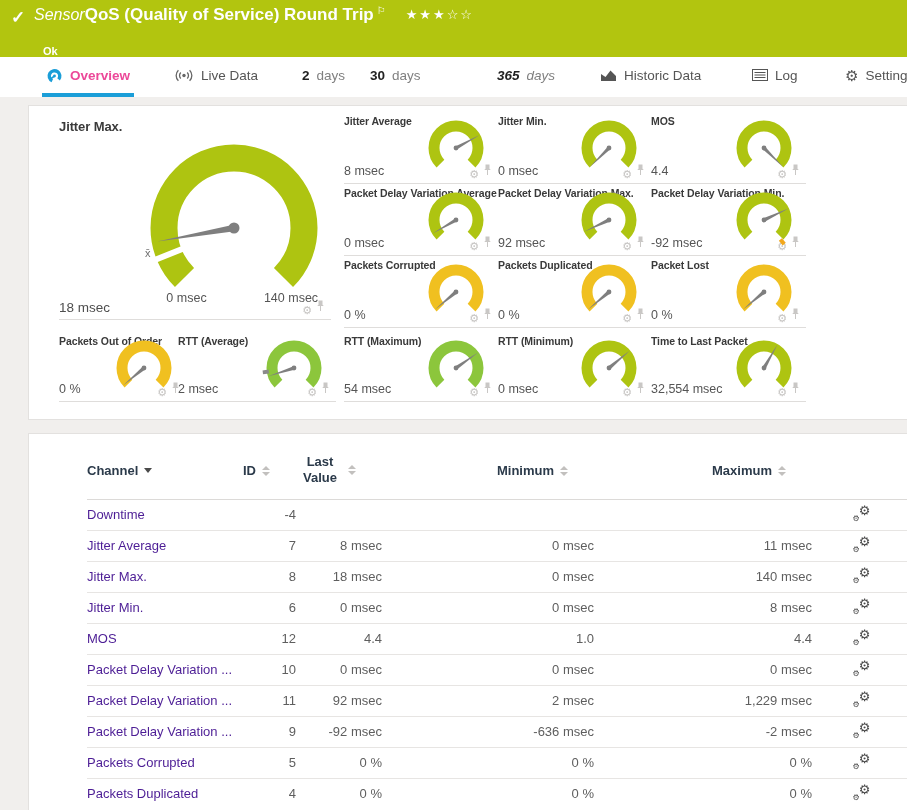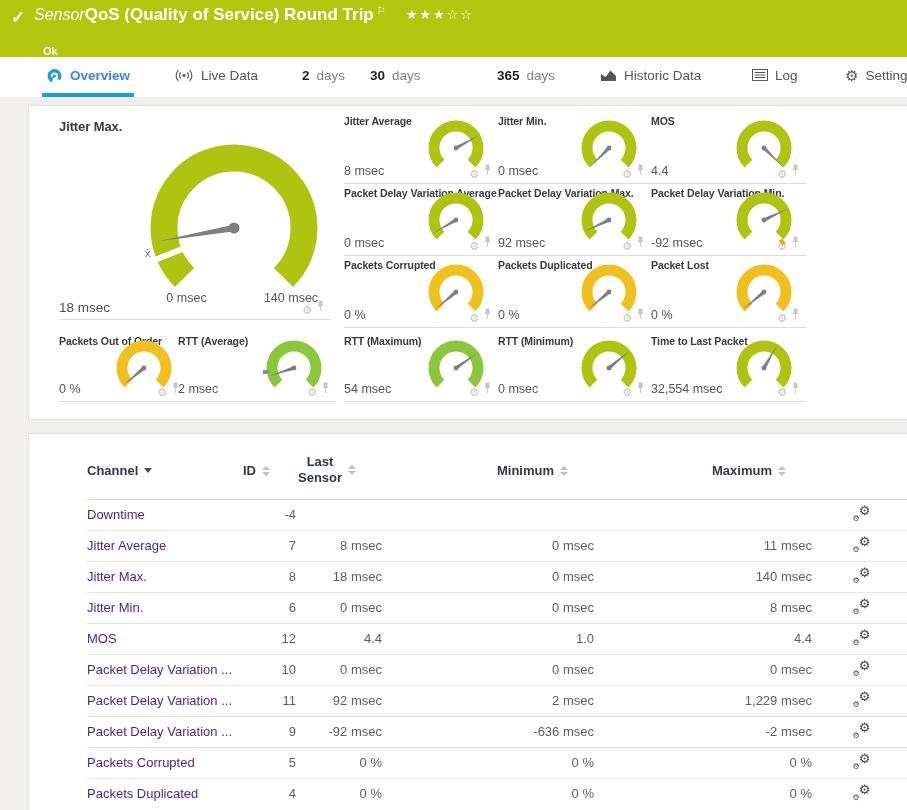--- a/index.html
+++ b/index.html
@@ -11,21 +11,21 @@
   .titleline{position:absolute;left:34px;top:5px;white-space:nowrap}
   .kicker{font-style:italic;font-size:16px;}
   .sname{font-weight:bold;font-size:17px}
   .flagic{font-size:10px;position:relative;top:-6px;margin-left:3px}
   .stars{margin-left:20px;font-size:13px;letter-spacing:2px;position:relative;top:-1px}
   .statusok{position:absolute;left:43px;top:45px;font-size:11px;font-weight:bold}
   
   .tabs{position:absolute;left:0;top:57px;width:100%;height:40px;background:#fff}
   .tab{position:absolute;top:0;height:36px;display:flex;align-items:center;gap:7px;
        font-size:13.5px;color:#555;cursor:pointer;padding:0 4px}
-  .tab.active{border-bottom:4px solid #1B9ED8;color:#3b82f6;font-weight:bold}
+  .tab.active{border-bottom:4px solid #1B9ED8;color:#ec4899;font-weight:bold}
   .tab .num{font-weight:bold;color:#222}
   .tab .word{color:#808080;font-weight:normal}
   .tab .gear-glyph{font-size:15px;color:#555;line-height:1}
   
   .panel{position:absolute;left:28px;right:0;background:#fff;border:1px solid #E3E1DF;border-right:none}
   .gaugepanel{top:105px;height:313px}
   .tablepanel{top:433px;height:377px;overflow:hidden}
   
   .gcell{position:absolute;border-bottom:1px solid #DFDDDB}
   .gtitle{position:absolute;top:2px;left:0;font-size:10.5px;font-weight:bold;color:#3A3A3A;
@@ -87,21 +87,21 @@
       <span>Live Data</span>
     </div>
     <div class="tab" style="left: 298px;">
       <span class="num">2</span>
       <span class="word">days</span>
     </div>
     <div class="tab" style="left: 366px; text-align: right;">
       <span class="num">30</span>
       <span class="word">days</span>
     </div>
-    <div class="tab" style="left: 493px;">
+    <div class="tab" style="left: 493px; font-style: italic;">
       <span class="num">365</span>
       <span class="word">days</span>
     </div>
     <div class="tab" style="left: 596px;">
       <svg width="17" height="13" viewBox="0 0 17 13">
         <path d="M1 12 L1 5 L5.5 8 L10.5 1.5 L16 7 L16 12 Z" fill="#555"></path>
       </svg>
       <span>Historic Data</span>
     </div>
     <div class="tab" style="left: 748px;">
@@ -380,21 +380,21 @@
     </colgroup>
     <thead>
         <tr id="theadrow">
           <th class="chan"><span class="hlabel">Channel</span><span class="sort single">
               <b class="d"></b>
             </span></th>
           <th><span class="hlabel">ID</span><span class="sort">
               <b class="u"></b>
               <b class="d"></b>
             </span></th>
-          <th class="wrap"><span class="hlabel">Last Sensor</span><span class="sort">
+          <th class="wrap"><span class="hlabel">Last Value</span><span class="sort">
               <b class="u"></b>
               <b class="d"></b>
             </span></th>
           <th><span class="hlabel">Minimum</span><span class="sort">
               <b class="u"></b>
               <b class="d"></b>
             </span></th>
           <th><span class="hlabel">Maximum</span><span class="sort">
               <b class="u"></b>
               <b class="d"></b>

